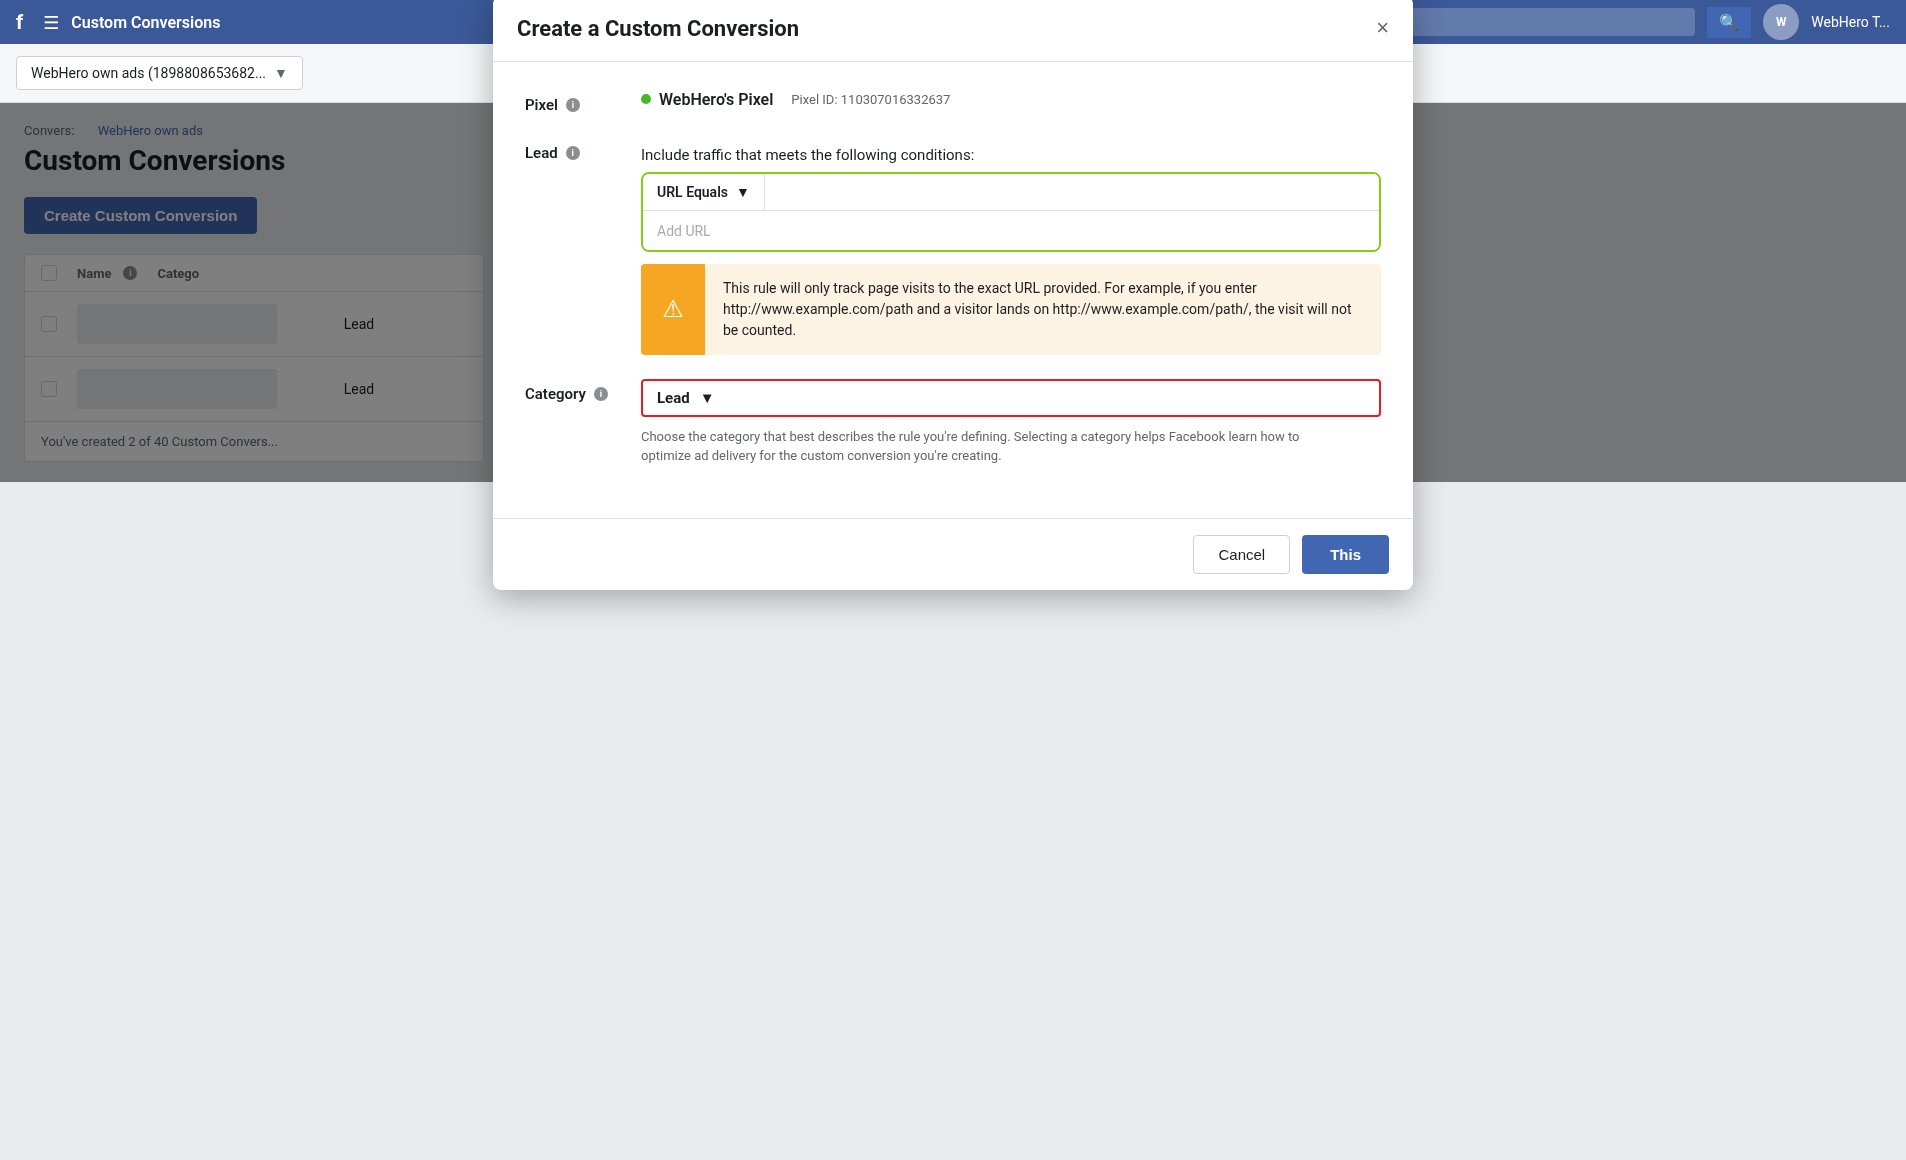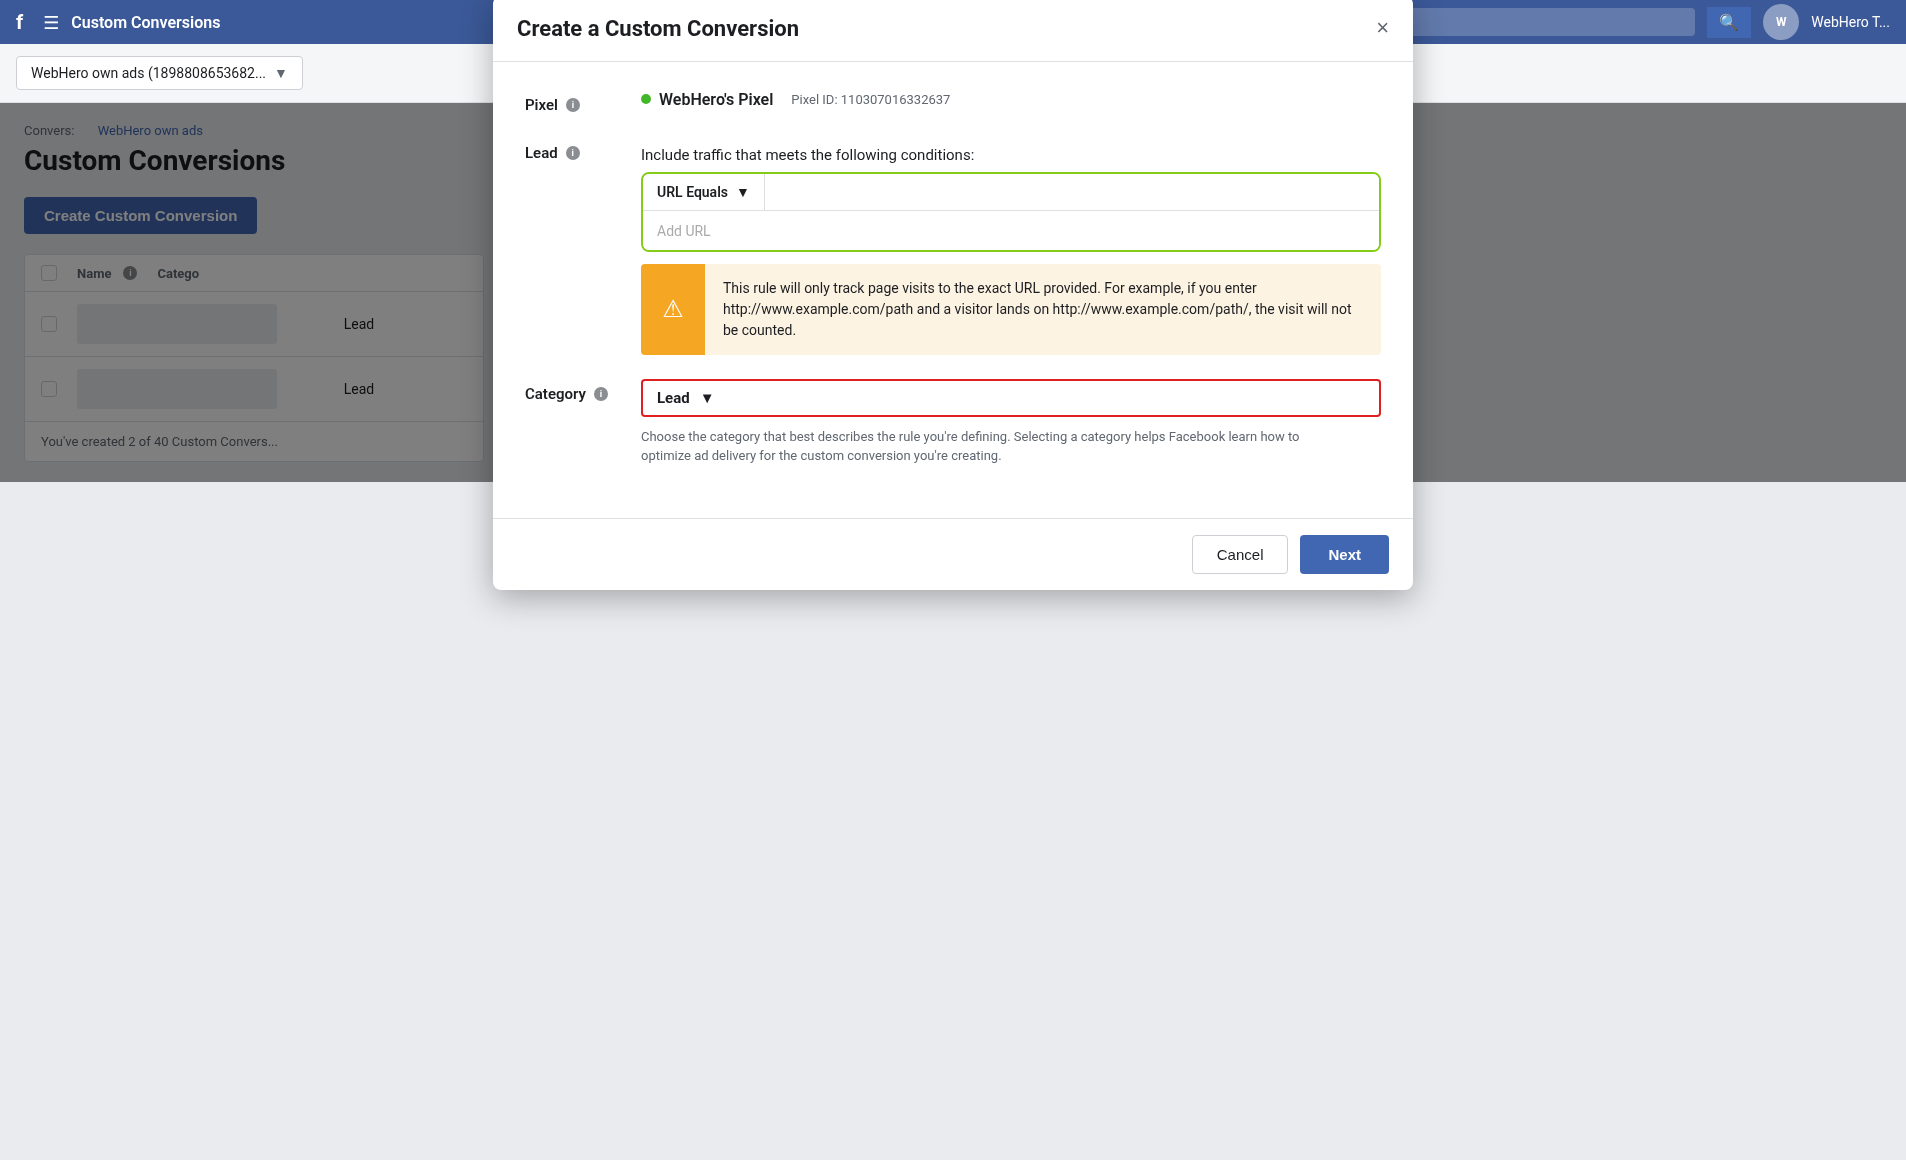--- a/index.html
+++ b/index.html
@@ -536,18 +536,18 @@
               <span>▼</span>
             </div>
             <div class="category-help">Choose the category that best describes the rule you're defining. Selecting a category helps Facebook learn how to optimize ad delivery for the custom conversion you're creating.</div>
           </div>
         </div>
 
       </div>
 
       <div class="modal-footer">
         <button class="cancel-btn">Cancel</button>
-        <button class="next-btn">Next</button>
+        <button class="next-btn">This</button>
       </div>
 
     </div>
   </div>
 </div>
 
 </body></html>

